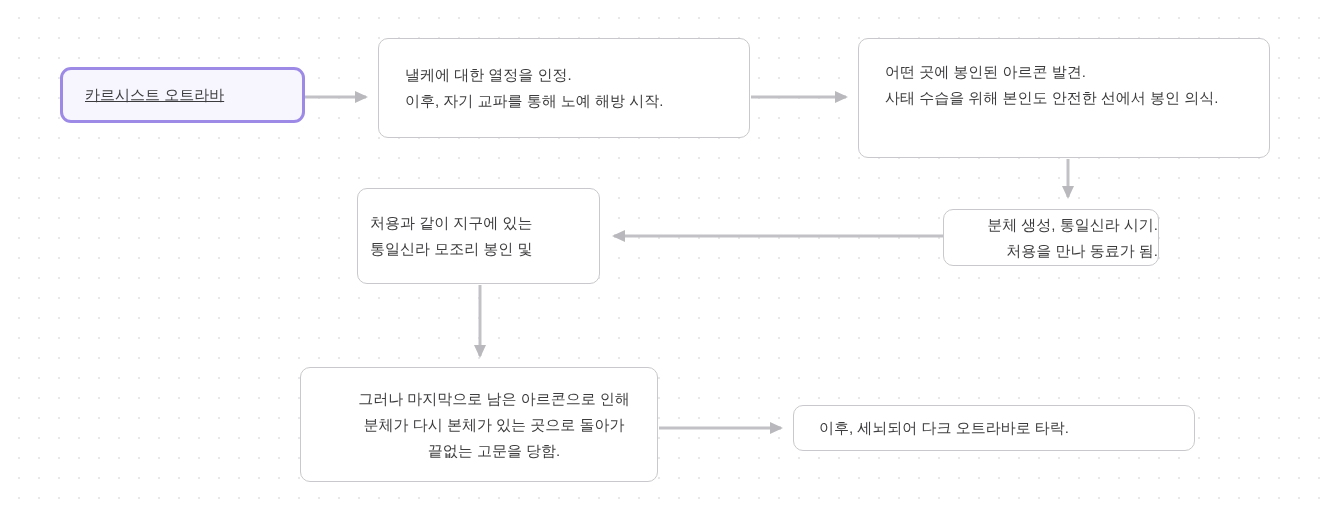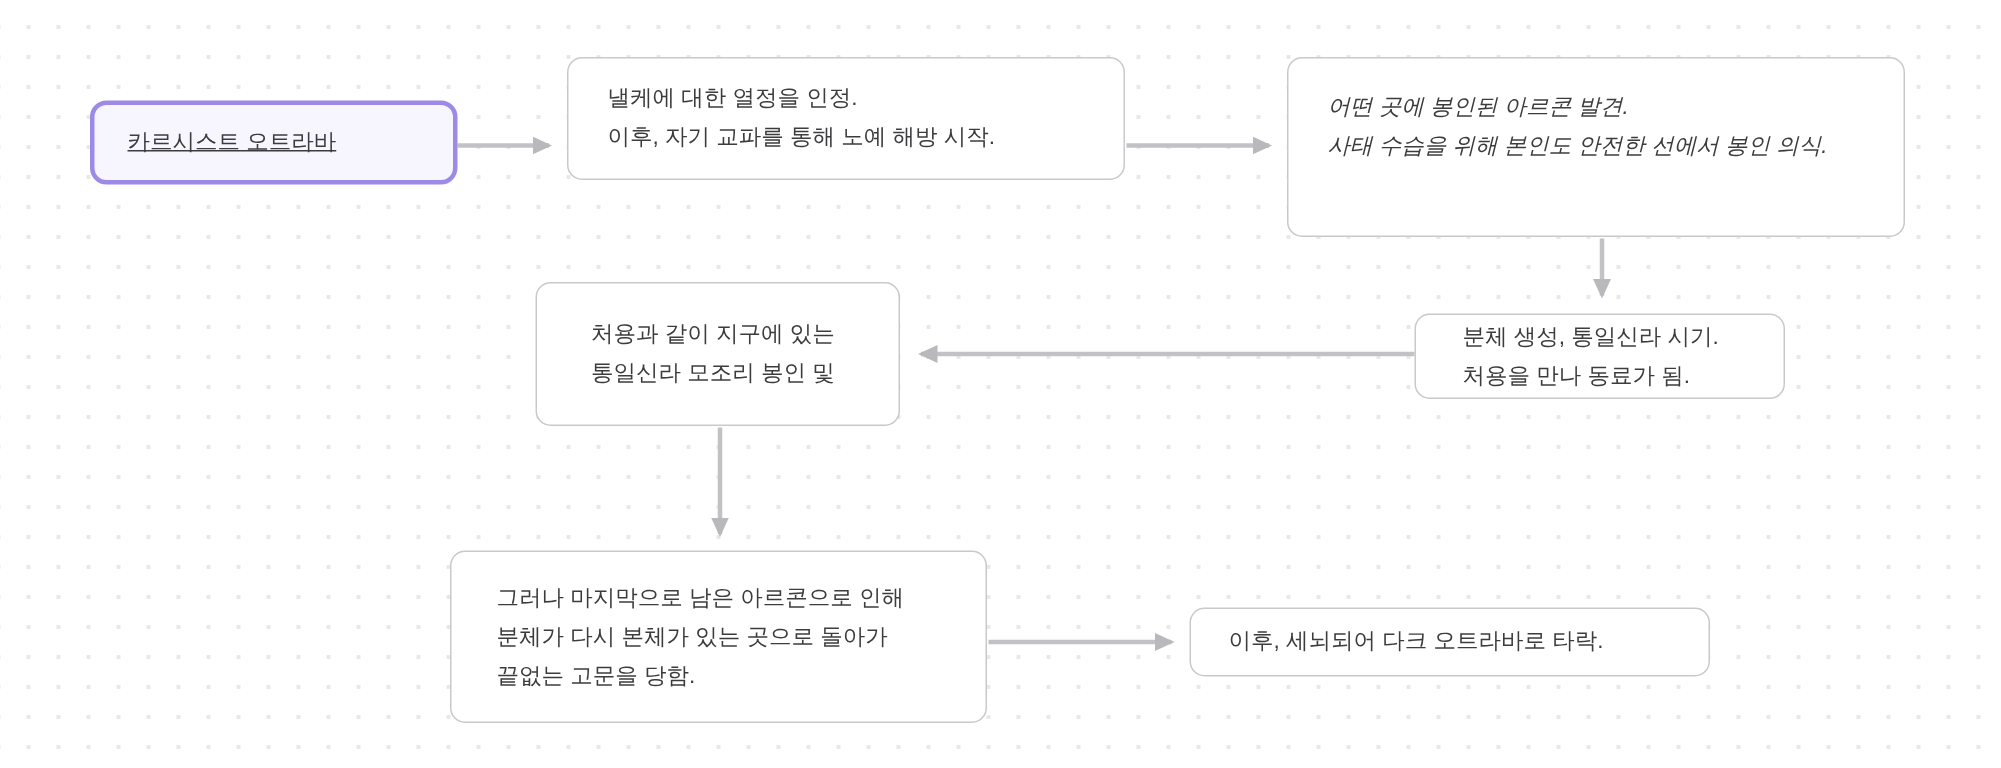--- a/index.html
+++ b/index.html
@@ -78,44 +78,44 @@
     <path class="connector" d="M1068,159 V197" marker-end="url(#ah)"></path>
     <path class="connector" d="M943,236 H614" marker-end="url(#ah)"></path>
     <path class="connector" d="M480,285 V356" marker-end="url(#ah)"></path>
     <path class="connector" d="M659,428 H781" marker-end="url(#ah)"></path>
   </svg>
 
   <div class="node node-root" style="left:60px; top:67px; width:245px; height:56px; padding-left:22px;">
     <div class="line">카르시스트 오트라바</div>
   </div>
 
-  <div class="node" style="left:378px; top:38px; width:372px; height:82px; padding-left:26px;">
+  <div class="node" style="left:378px; top:38px; width:372px; height:100px; padding-left:26px;">
     <div class="line">낼케에 대한 열정을 인정.</div>
     <div class="line">이후, 자기 교파를 통해 노예 해방 시작.</div>
   </div>
 
-  <div class="node" style="left:858px; top:38px; width:412px; height:120px; padding-left:26px;font-style:italic;">
+  <div class="node" style="left:858px; top:38px; width:412px; height:120px; padding-left:26px;">
     <div class="line">어떤 곳에 봉인된 아르콘 발견.</div>
     <div class="line">사태 수습을 위해 본인도 안전한 선에서 봉인 의식.</div>
     <div class="line"></div>
   </div>
 
-  <div class="node" style="left:943px; top:209px; width:247px; height:57px; padding-left:31px;">
+  <div class="node" style="left:943px; top:209px; width:216px; height:57px; padding-left:31px;align-items:flex-end;">
     <div class="line">분체 생성, 통일신라 시기.</div>
     <div class="line">처용을 만나 동료가 됨.</div>
   </div>
 
-  <div class="node" style="left:357px; top:188px; width:243px; height:96px; padding-left:36px;">
+  <div class="node" style="left:357px; top:188px; width:243px; height:96px; padding-left:12px;">
     <div class="line">처용과 같이 지구에 있는</div>
     <div class="line">통일신라 모조리 봉인 및</div>
   </div>
 
-  <div class="node" style="left:300px; top:367px; width:358px; height:115px; padding-left:30px;">
+  <div class="node" style="left:300px; top:367px; width:358px; height:115px; padding-left:30px;text-align:center;">
     <div class="line">그러나 마지막으로 남은 아르콘으로 인해</div>
     <div class="line">분체가 다시 본체가 있는 곳으로 돌아가</div>
     <div class="line">끝없는 고문을 당함.</div>
   </div>
 
-  <div class="node" style="left:793px; top:405px; width:347px; height:46px; padding-left:25px;">
+  <div class="node" style="left:793px; top:405px; width:402px; height:46px; padding-left:25px;">
     <div class="line">이후, 세뇌되어 다크 오트라바로 타락.</div>
   </div>
 
 </div>
 
 </body></html>

